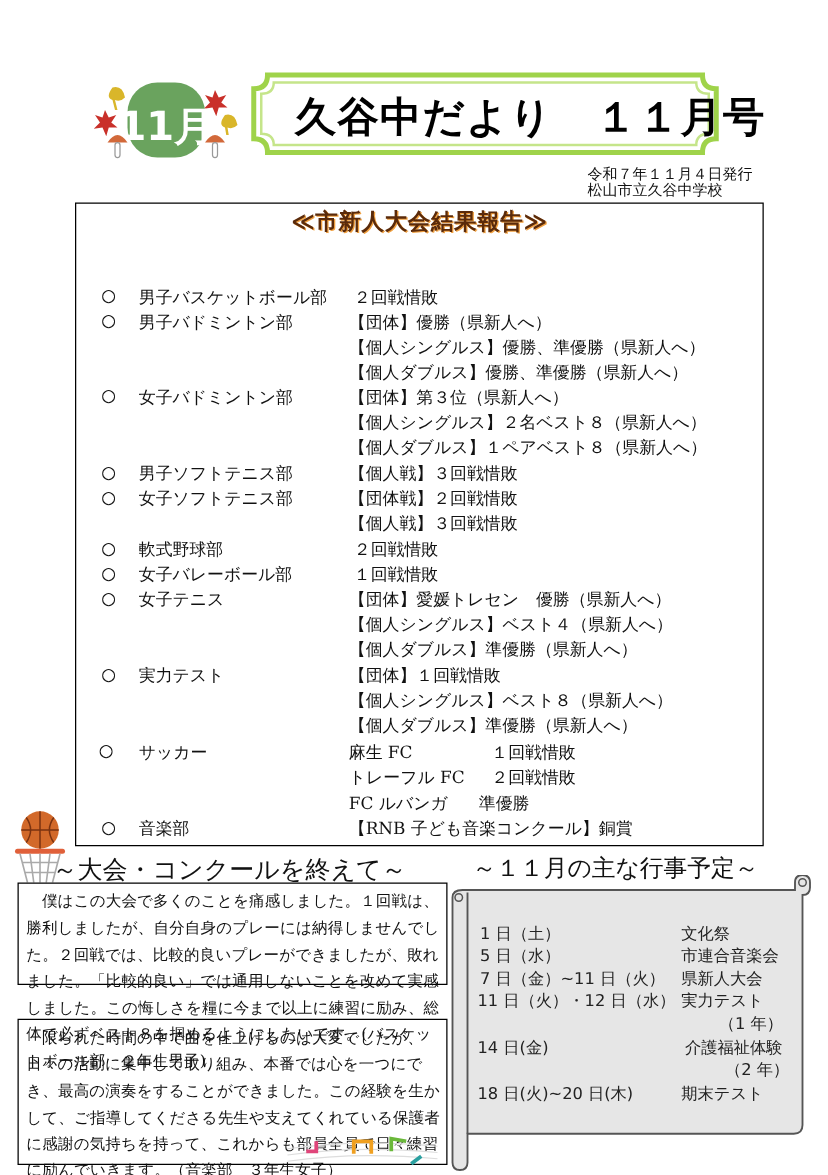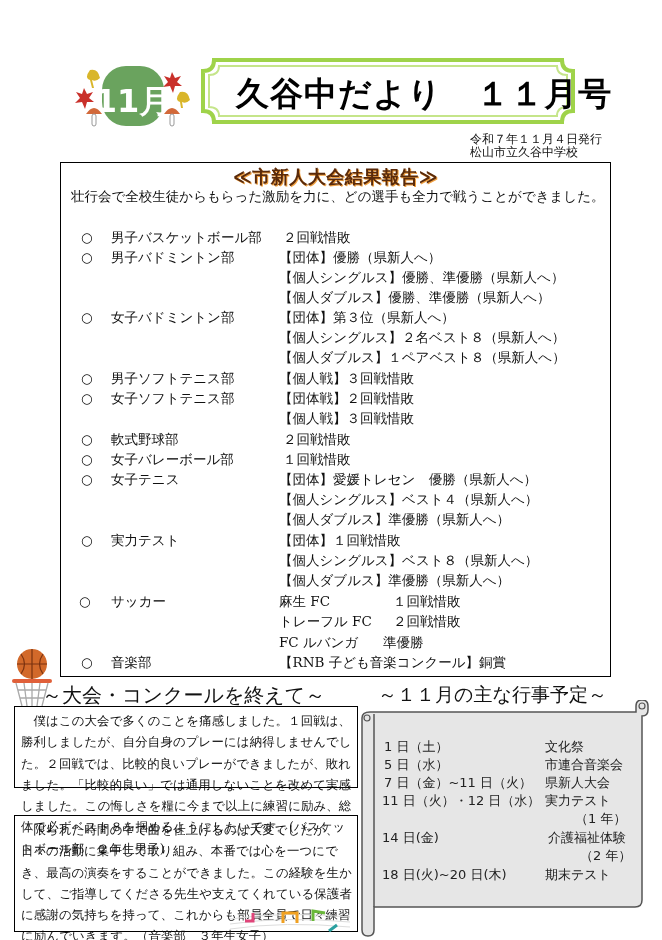--- a/index.html
+++ b/index.html
@@ -76,21 +76,20 @@
 </svg>
 <div id="title-text" class="abs">久谷中だより　１１月号</div>
 
 <div id="issue-info" class="abs">
   <div>令和７年１１月４日発行</div>
   <div>松山市立久谷中学校</div>
 </div>
 
 <div id="results-box" class="abs">
   <div id="results-heading">≪市新人大会結果報告≫</div>
-  <div id="results-intro">壮行会で全校生徒からもらった激励を力に、どの選手も全力で戦うことができました。</div>
 
   <div class="row" style="top:66px">
     <span class="bullet">○</span>
     <span class="club">男子バスケットボール部</span>
     <span class="result" style="left:222px">２回戦惜敗</span>
   </div>
 
   <div class="row" style="top:86px">
     <span class="bullet">○</span>
     <span class="club">男子バドミントン部</span>

